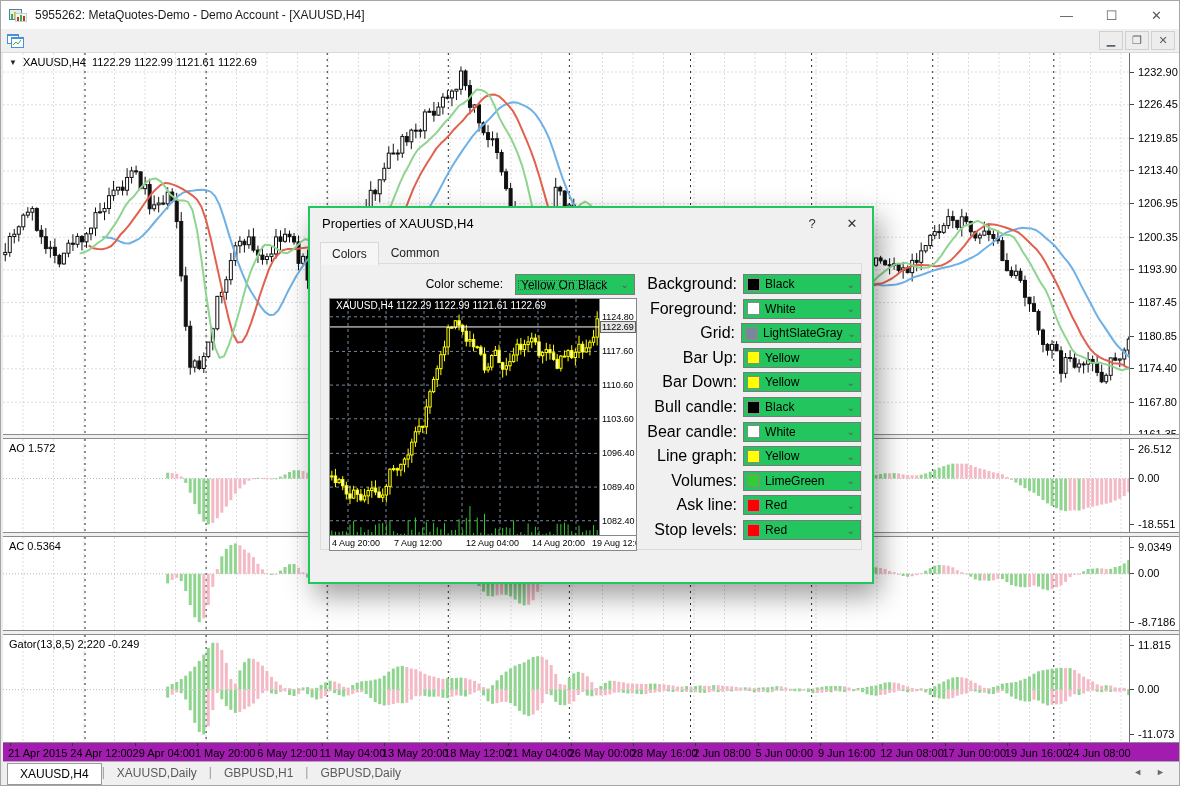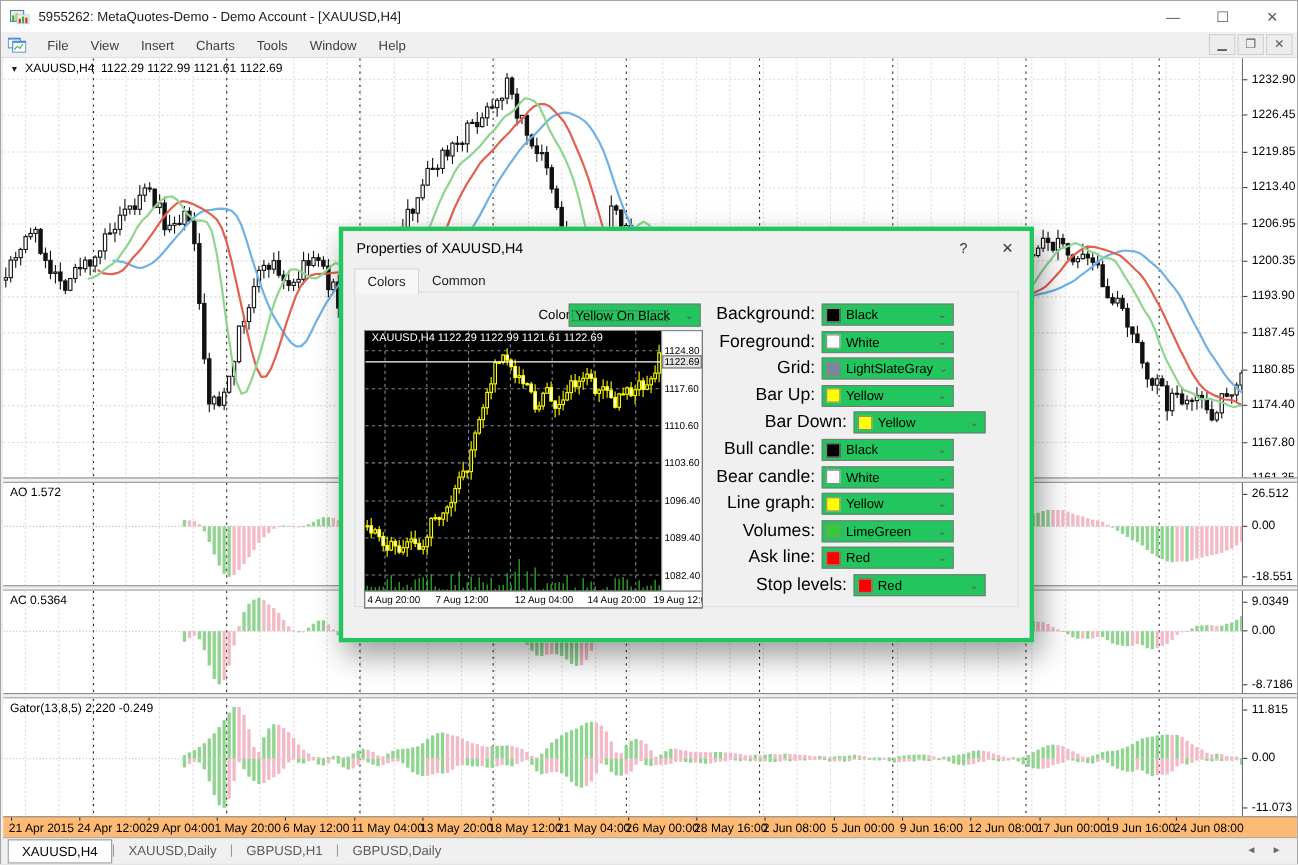--- a/index.html
+++ b/index.html
@@ -27,36 +27,36 @@
   .axis-label::before { content:""; position:absolute; left:0; top:50%; width:4px; border-top:1px solid #444; }
   .pane-label { position:absolute; left:6px; top:3px; font-size:11px; color:#000; z-index:3; white-space:nowrap; }
   .pane-sep { position:absolute; left:0; right:0; height:5px; background:#f0f0f0; border-top:1px solid #8c8c8c; border-bottom:1px solid #8c8c8c; }
   #main-pane   { top:0;   height:381px; }
   #sep1        { top:381px; }
   #ao-pane     { top:386px; height:93px; }
   #sep2        { top:479px; }
   #ac-pane     { top:484px; height:93px; }
   #sep3        { top:577px; }
   #gator-pane  { top:582px; height:107px; }
-  .time-axis { position:absolute; top:689px; height:21px; left:0; right:0; background:#fdba74; border-top:1px solid #8c8c8c; overflow:hidden; }
+  .time-axis { position:absolute; top:689px; height:21px; left:0; right:0; background:#a21caf; border-top:1px solid #8c8c8c; overflow:hidden; }
   .time-label { position:absolute; top:4px; font-size:11px; color:#000; white-space:nowrap; }
   .time-label::before { content:""; position:absolute; left:2px; top:-4px; height:3px; border-left:1px solid #333; }
 
   .chart-overlay-label { display:flex; align-items:center; gap:6px; }
   .tri-down { font-size:8px; color:#222; }
 
   
   .tabbar { position:absolute; bottom:0; height:24px; left:0; right:0; background:#f0f0f0; border-top:1px solid #a9a9a9; display:flex; align-items:flex-start; }
   .chart-tab { font-size:12px; color:#5a5a5a; padding:3px 12px; margin-top:1px; }
   .chart-tab.active { background:#ffffff; border:1px solid #9a9a9a; border-top-width:1px; color:#000; margin-left:4px; }
   .tab-sep { color:#9a9a9a; padding-top:3px; font-size:12px; }
   .tab-arrows { margin-left:auto; display:flex; gap:14px; padding:5px 14px 0 0; color:#6a6a6a; font-size:9px; }
 
   
-  .dialog { position:absolute; left:307px; top:205px; width:632px; height:378px; background:#f0f0f0; border:4px solid #22c55e; box-shadow:6px 12px 26px rgba(0,0,0,.38); z-index:10; }
+  .dialog { position:absolute; left:307px; top:205px; width:566px; height:378px; background:#f0f0f0; border:2px solid #22c55e; box-shadow:6px 12px 26px rgba(0,0,0,.38); z-index:10; }
   .dlg-title { position:absolute; top:0; left:0; right:0; height:30px; display:flex; align-items:center; }
   .dlg-title-text { font-size:13px; color:#000; padding-left:12px; }
   .dlg-sysbtns { margin-left:auto; display:flex; }
   .dlg-sysbtn { width:40px; height:30px; display:flex; align-items:center; justify-content:center; font-size:13px; color:#333; }
   .dlg-tabs { position:absolute; top:33px; left:10px; display:flex; z-index:2; }
   .dlg-tab { font-size:12px; color:#222; padding:4px 11px; border:1px solid transparent; }
   .dlg-tab.active { background:#f6f6f6; border:1px solid #d9d9d9; border-bottom:1px solid #f0f0f0; position:relative; top:1px; }
   .dlg-page { position:absolute; top:55px; left:10px; right:10px; height:287px; border:1px solid #dcdcdc; background:#f0f0f0; }
 
   .scheme-row { position:absolute; top:10px; left:0; right:0; height:21px; }
@@ -115,29 +115,20 @@
   </div>
 
   <div class="menubar">
     <svg class="menu-icon" viewBox="0 0 17 14">
       <rect x="0" y="0" width="12" height="10" fill="#4a90d9"></rect>
         <rect x="1" y="2" width="10" height="7" fill="#ffffff"></rect>
       <rect x="4" y="3" width="13" height="11" fill="#4a90d9"></rect>
         <rect x="5" y="5" width="11" height="8" fill="#ffffff"></rect>
       <path d="M6 11 L9 8 L11 10 L14 6" stroke="#3fae49" fill="none"></path>
     </svg>
-    <div id="menu-items" style="display:flex;">
-        <div class="menu-item">File</div>
-        <div class="menu-item">View</div>
-        <div class="menu-item">Insert</div>
-        <div class="menu-item">Charts</div>
-        <div class="menu-item">Tools</div>
-        <div class="menu-item">Window</div>
-        <div class="menu-item">Help</div>
-      </div>
     <div class="mdi-controls">
       <div class="mdi-btn">▁</div>
       <div class="mdi-btn">❐</div>
       <div class="mdi-btn">✕</div>
     </div>
   </div>
 
   <div class="workspace">
 
     <div class="pane" id="main-pane">

